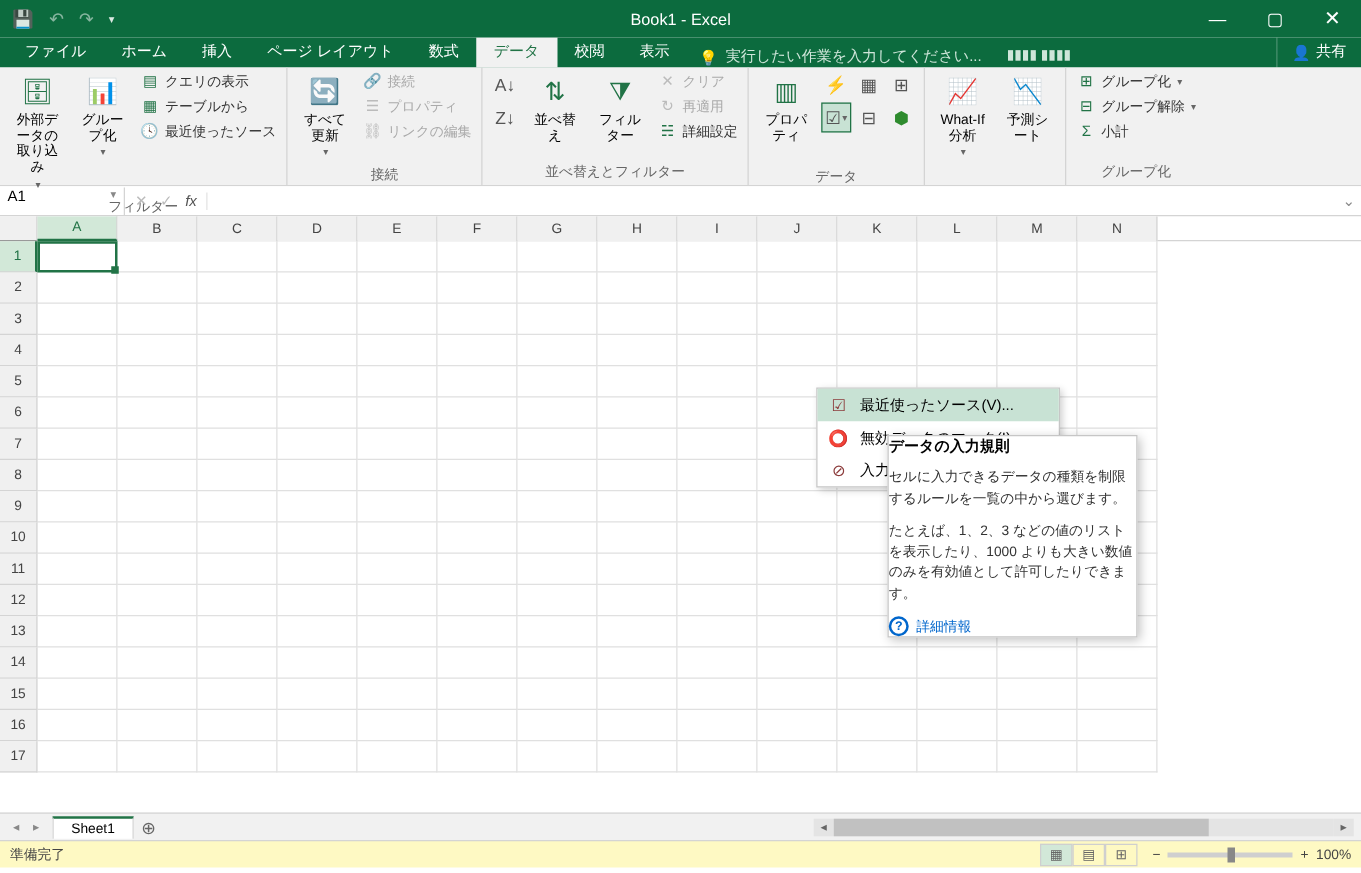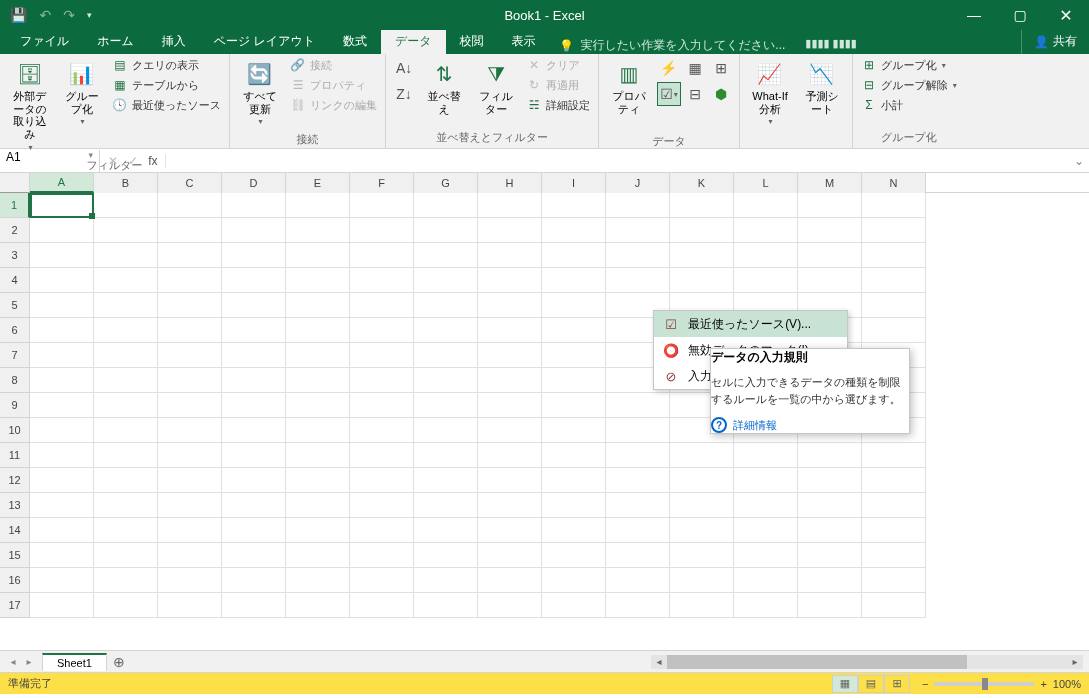--- a/index.html
+++ b/index.html
@@ -73,21 +73,21 @@
 .sheettabs .nav { display: flex; gap: 2px; padding: 0 6px; color: #888; }
 .sheettabs .nav span { width: 14px; text-align: center; font-size: 10px; }
 .sheettabs .stab { background: #fff; border: 1px solid #d4d4d4; border-bottom: none; padding: 2px 14px; font-size: 11px; border-top: 2px solid #217346; }
 .sheettabs .addsheet { width: 24px; text-align: center; color: #666; font-size: 14px; }
 .sheettabs .hscroll { flex: 1; display: flex; justify-content: flex-end; align-items: center; padding: 0 6px; }
 .sheettabs .htrack { width: 400px; height: 14px; background: #e4e4e4; position: relative; }
 .sheettabs .hthumb { position: absolute; left: 0; width: 300px; height: 14px; background: #c1c1c1; }
 .sheettabs .arr { width: 16px; height: 14px; background: #e4e4e4; display: flex; align-items: center; justify-content: center; color: #666; font-size: 10px; }
 
 
-.statusbar { height: 22px; background: #fde047; border-top: 1px solid #d4d4d4; display: flex; align-items: center; font-size: 11px; color: #444; padding: 0 8px; }
+.statusbar { height: 22px; background: #fef9c3; border-top: 1px solid #d4d4d4; display: flex; align-items: center; font-size: 11px; color: #444; padding: 0 8px; }
 .statusbar .viewbtns { margin-left: auto; display: flex; gap: 0; }
 .statusbar .viewbtn { width: 26px; height: 18px; border: 1px solid #cfcfcf; display: flex; align-items: center; justify-content: center; font-size: 11px; color: #666; }
 .statusbar .viewbtn.active { background: #d2e8d8; }
 .statusbar .zoom { display: flex; align-items: center; gap: 6px; margin-left: 12px; }
 .statusbar .zoom .slider { width: 100px; height: 4px; background: #cfcfcf; position: relative; }
 .statusbar .zoom .handle { position: absolute; left: 48px; top: -4px; width: 6px; height: 12px; background: #888; }
 .drop { font-size: 8px; color: #666; margin-left: 1px; }
 </style>
 </head>
 <body>
@@ -272,21 +272,21 @@
 </div>
 
 <div class="fxbar">
   <div class="namebox">
       <span>A1</span>
       <span class="dd">▾</span>
     </div>
   <div class="fxbtns">
     <span>✕</span>
     <span>✓</span>
-    <span style="color:#555;">fx</span>
+    <span style="color:#555;font-style:italic">fx</span>
   </div>
   <div class="fxinput"></div>
   <div class="expand">⌄</div>
 </div>
 
 <div class="gridwrap">
   <div class="colhdrs" id="colhdrs">
       <div class="corner"></div>
       <div class="colhdr sel">A</div>
       <div class="colhdr">B</div>
@@ -606,20 +606,21 @@
       </div>
     <div class="item">
         <span class="ico">⊘</span>
         <span>入力規</span>
       </div>
   </div>
 
   <div class="tooltip">
     <div class="tt-title">データの入力規則</div>
     <p>セルに入力できるデータの種類を制限するルールを一覧の中から選びます。</p>
+    <p>たとえば、1、2、3 などの値のリストを表示したり、1000 よりも大きい数値のみを有効値として許可したりできます。</p>
     <div class="more">
         <span class="qicon">?</span>
         <span>詳細情報</span>
       </div>
   </div>
 </div>
 
 <div class="sheettabs">
   <div class="nav">
       <span>◂</span>

